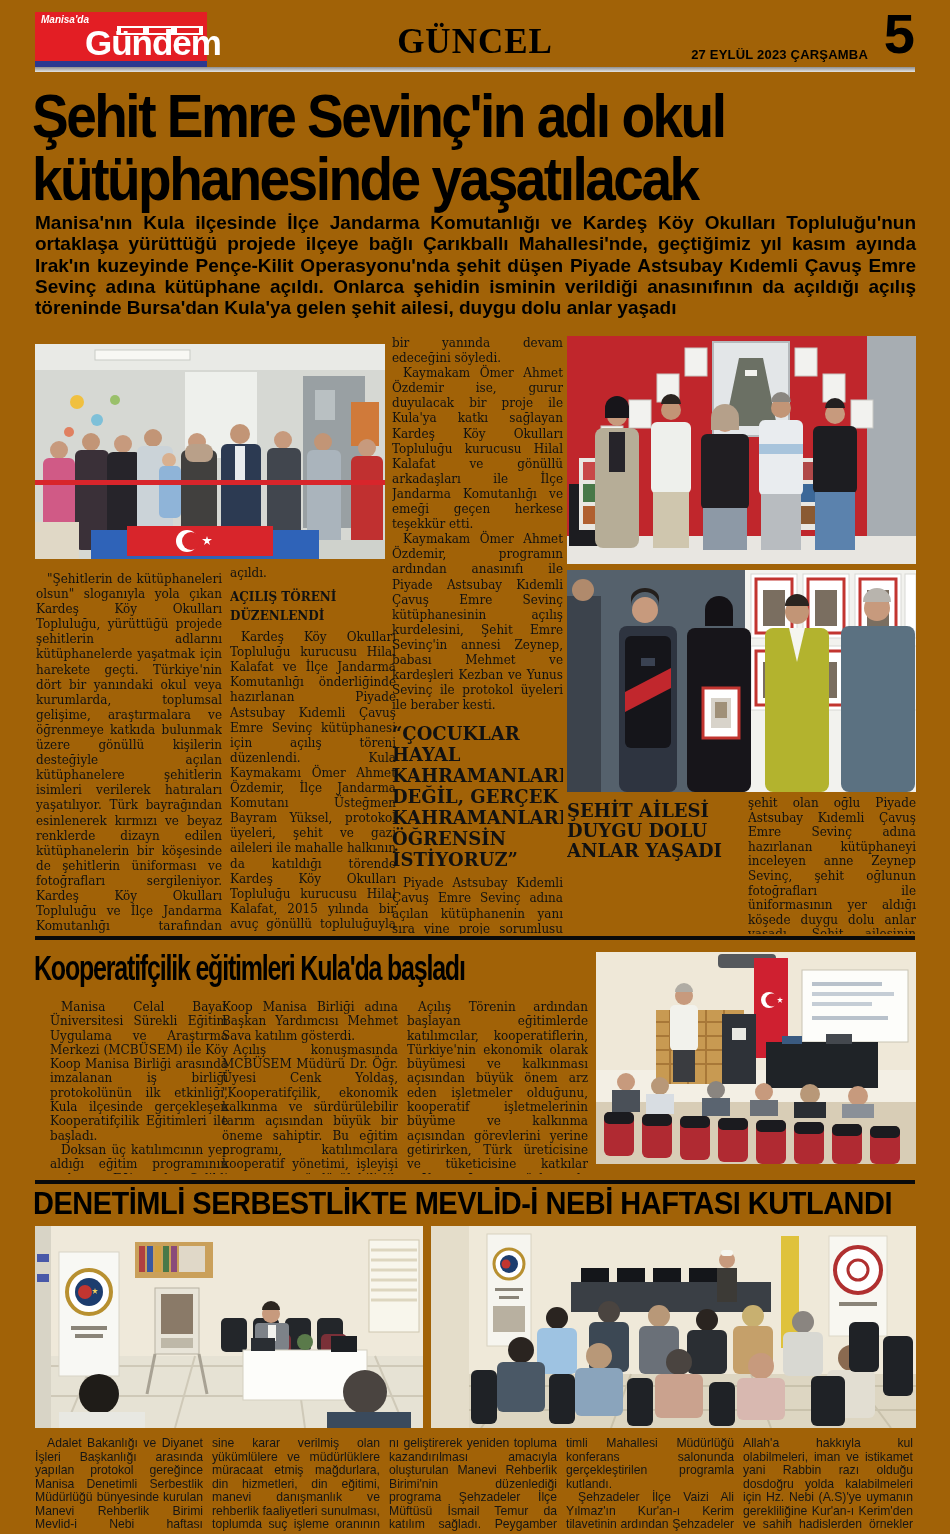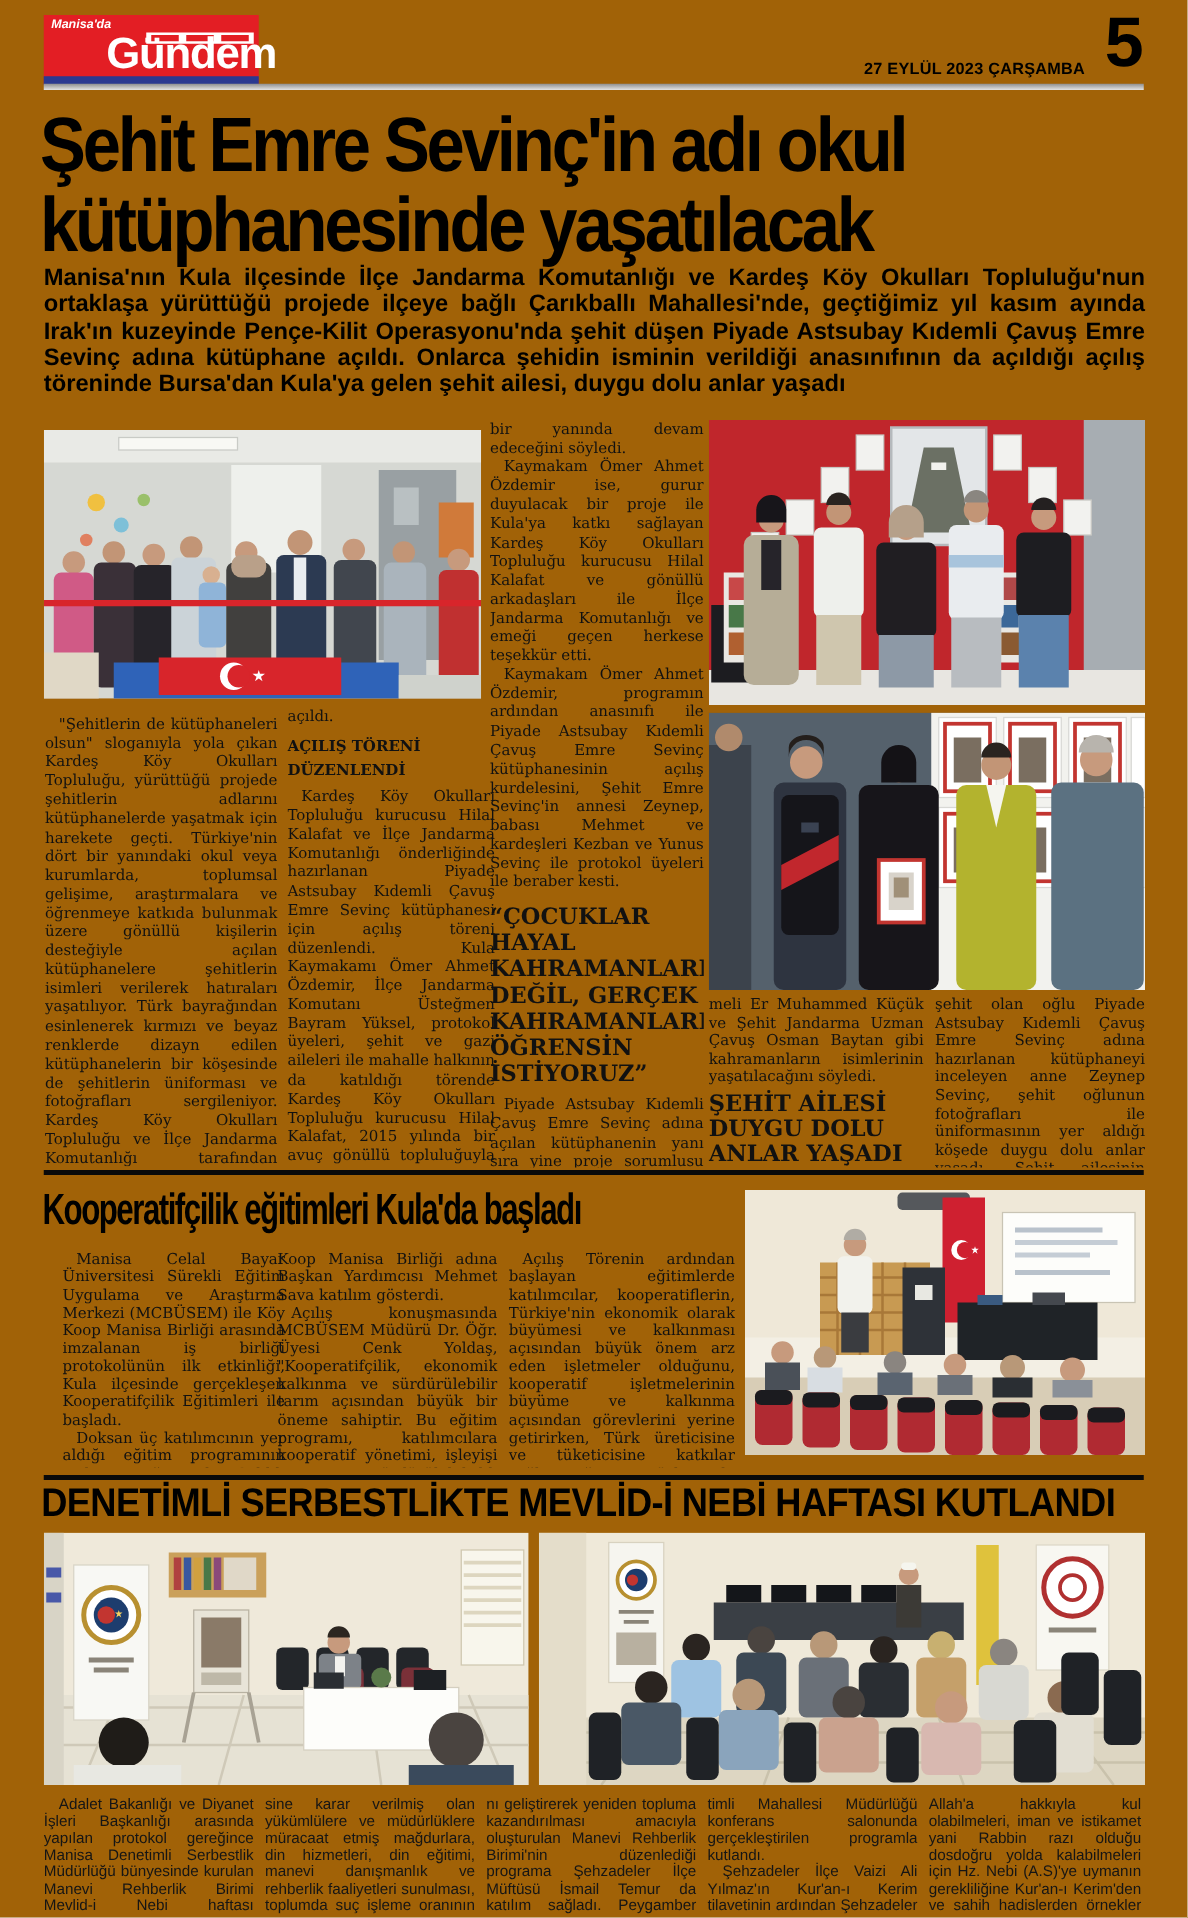--- a/index.html
+++ b/index.html
@@ -53,20 +53,21 @@
   <div class="logo">
     <div class="logo-edition">Manisa'da</div>
     <div class="logo-strip">
         <i style="left:4px"></i>
         <i style="left:32px"></i>
         <i style="left:60px"></i>
       </div>
     <div class="logo-title">Gündem</div>
     <div class="logo-blue"></div>
   </div>
+  <div class="section-title">GÜNCEL</div>
   <div class="issue-date">27 EYLÜL 2023 ÇARŞAMBA</div>
   <div class="page-num">5</div>
   <div class="header-rule"></div>
 
   <h1 class="headline1" style="margin:0">Şehit Emre Sevinç'in adı okul kütüphanesinde yaşatılacak</h1>
   <p class="lede" style="margin:0">Manisa'nın Kula ilçesinde İlçe Jandarma Komutanlığı ve Kardeş Köy Okulları Topluluğu'nun ortaklaşa yürüttüğü projede ilçeye bağlı Çarıkballı Mahallesi'nde, geçtiğimiz yıl kasım ayında Irak'ın kuzeyinde Pençe-Kilit Operasyonu'nda şehit düşen Piyade Astsubay Kıdemli Çavuş Emre Sevinç adına kütüphane açıldı. Onlarca şehidin isminin verildiği anasınıfının da açıldığı açılış töreninde Bursa'dan Kula'ya gelen şehit ailesi, duygu dolu anlar yaşadı</p>
 
   <div class="photo" style="left:35px;top:344px;width:350px;height:215px;">
     <svg viewBox="0 0 350 215" preserveAspectRatio="none">
       <rect width="350" height="215" fill="#d6d8d3"></rect>
@@ -257,21 +258,20 @@
         <g>
           <circle cx="310" cy="38" r="13" fill="#c79a7d"></circle>
             <path d="M296 32 a14 14 0 0 1 28 0 Z" fill="#b8b4ad"></path>
           <rect x="274" y="56" width="74" height="166" rx="8" fill="#5b7181"></rect>
         </g>
       </g>
     </svg>
   </div>
 
   <div class="col" style="left:567px;top:796px;width:172px;height:138px;font-size:12px;line-height:14.6px;">
-    <p class="cont">meli Er Muhammed Küçük ve Şehit Jandarma Uzman Çavuş Osman Baytan gibi kahramanların isimlerinin yaşatılacağını söyledi.</p>
     <h3 style="font-size:18px;line-height:20px;margin:5px 0 3px;">ŞEHİT AİLESİ DUYGU DOLU ANLAR YAŞADI</h3>
 
   </div>
   <div class="col" style="left:748px;top:796px;width:168px;height:138px;font-size:12px;line-height:14.6px;">
     <p class="cont"><span>şehit olan oğlu Piyade Astsubay Kıdemli Çavuş Emre Sevinç adına hazırlanan kütüphaneyi inceleyen anne Zeynep Sevinç, şehit oğlunun fotoğrafları ile üniformasının yer aldığı köşede duygu dolu anlar yaşadı. Şehit ailesinin gözyaşlarının sel olduğu kütüphane açılışında, şehit annesi Zeynep Sevinç, proje sorumlusu Hilal Kalafat ve jandarma personeline sarılıp teşekkür etti.</span>
     </p>
   </div>
 
   <div class="rule-black" style="top:936px;"></div>
 

